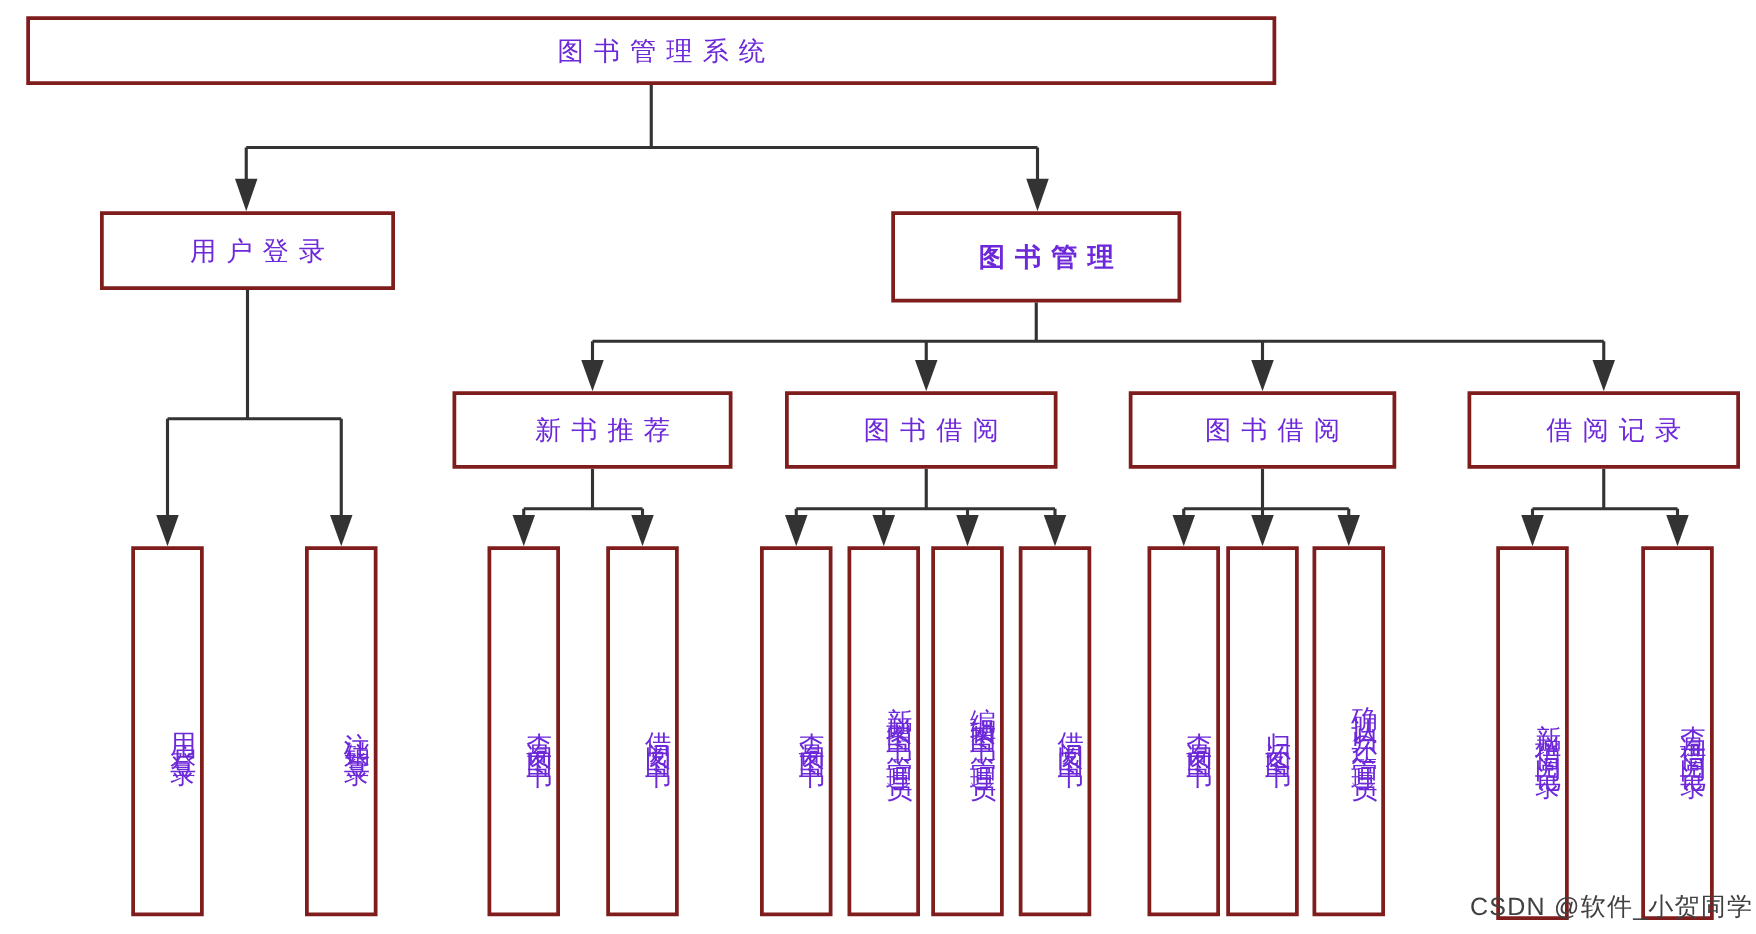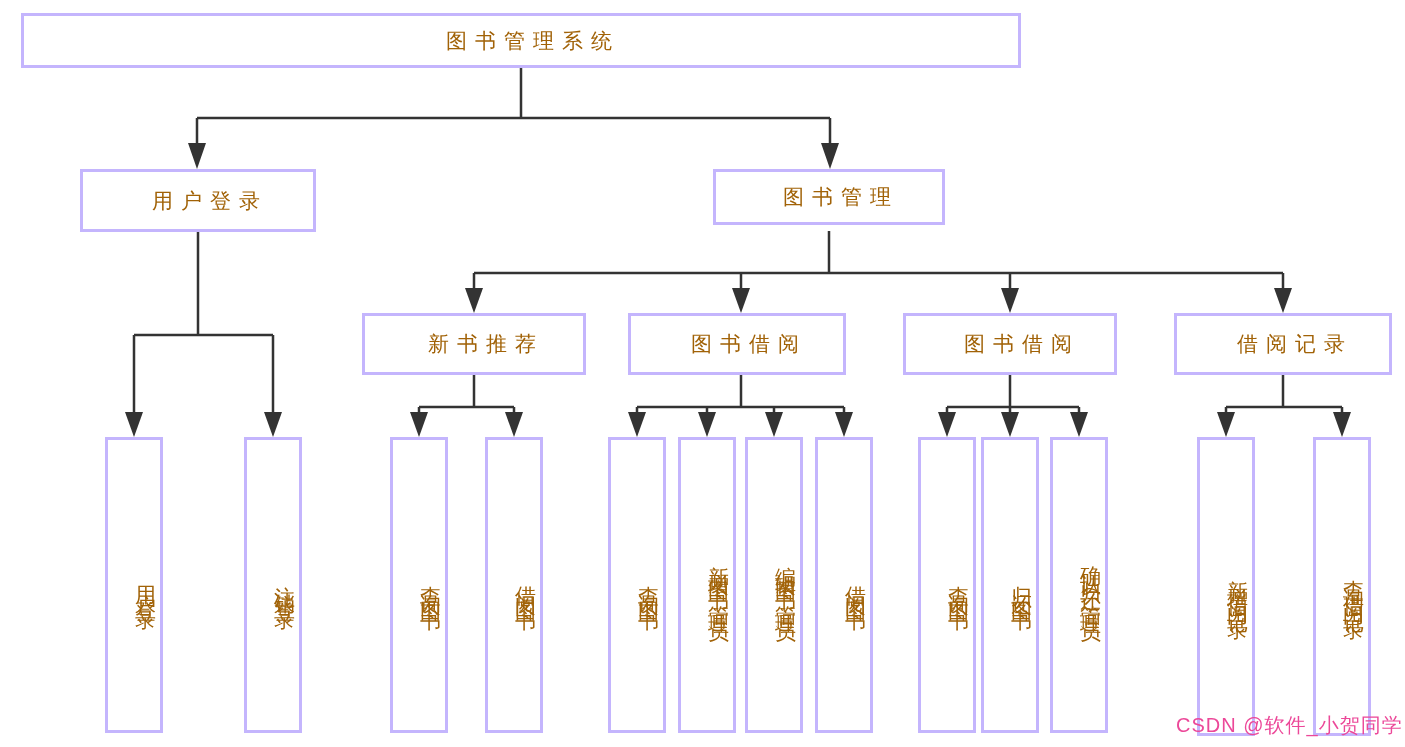--- a/index.html
+++ b/index.html
@@ -20,25 +20,25 @@
     left: 0;
     top: 0;
     width: 1405px;
     height: 747px;
     pointer-events: none;
   }
   .box {
     position: absolute;
     box-sizing: border-box;
     background: #ffffff;
-    border: 3px solid #c4b5fd;
+    border: 3px solid #7f1d1d;
     display: flex;
     align-items: center;
     justify-content: center;
-    color: #a16207;
+    color: #6d28d9;
     padding-left: 24px;
   }
   .box.h {
     font-size: 21px;
     letter-spacing: 8px;
     white-space: nowrap;
   }
   .box.v span {
     writing-mode: vertical-rl;
     text-orientation: mixed;
@@ -46,21 +46,21 @@
     letter-spacing: 8px;
     line-height: 1;
     white-space: nowrap;
   }
   .watermark {
     position: absolute;
     left: 1176px;
     top: 712px;
     font-size: 20px;
     letter-spacing: 1px;
-    color: #ec4899;
+    color: #404040;
     white-space: nowrap;
     z-index: 5;
   }
   .wires path { stroke: #333333; stroke-width: 2.5; fill: none; }
   .wires polygon { fill: #333333; stroke: none; }
 </style>
 </head>
 <body>
 
 <div class="stage">
@@ -97,21 +97,21 @@
     <polygon points="1070,412 1088,412 1079,437"></polygon>
 
     <path d="M1283 373 V407 M1226 407 H1342 M1226 407 V412 M1342 407 V412"></path>
     <polygon points="1217,412 1235,412 1226,437"></polygon>
     <polygon points="1333,412 1351,412 1342,437"></polygon>
   </svg>
 
   <div class="box h" style="left:21px; top:13px; width:1000px; height:55px;">图书管理系统</div>
 
   <div class="box h" style="left:80px; top:169px; width:236px; height:63px;">用户登录</div>
-  <div class="box h" style="left:713px; top:169px; width:232px; height:56px;">图书管理</div>
+  <div class="box h" style="left:713px; top:169px; width:232px; height:73px;font-weight:bold;">图书管理</div>
 
   <div class="box h" style="left:362px; top:313px; width:224px; height:62px;">新书推荐</div>
   <div class="box h" style="left:628px; top:313px; width:218px; height:62px;">图书借阅</div>
   <div class="box h" style="left:903px; top:313px; width:214px; height:62px;">图书借阅</div>
   <div class="box h" style="left:1174px; top:313px; width:218px; height:62px;">借阅记录</div>
 
   <div class="box v" style="left:105px; top:437px; width:58px; height:296px;">
     <span>用户登录</span>
     </div>
   <div class="box v" style="left:244px; top:437px; width:58px; height:296px;">

